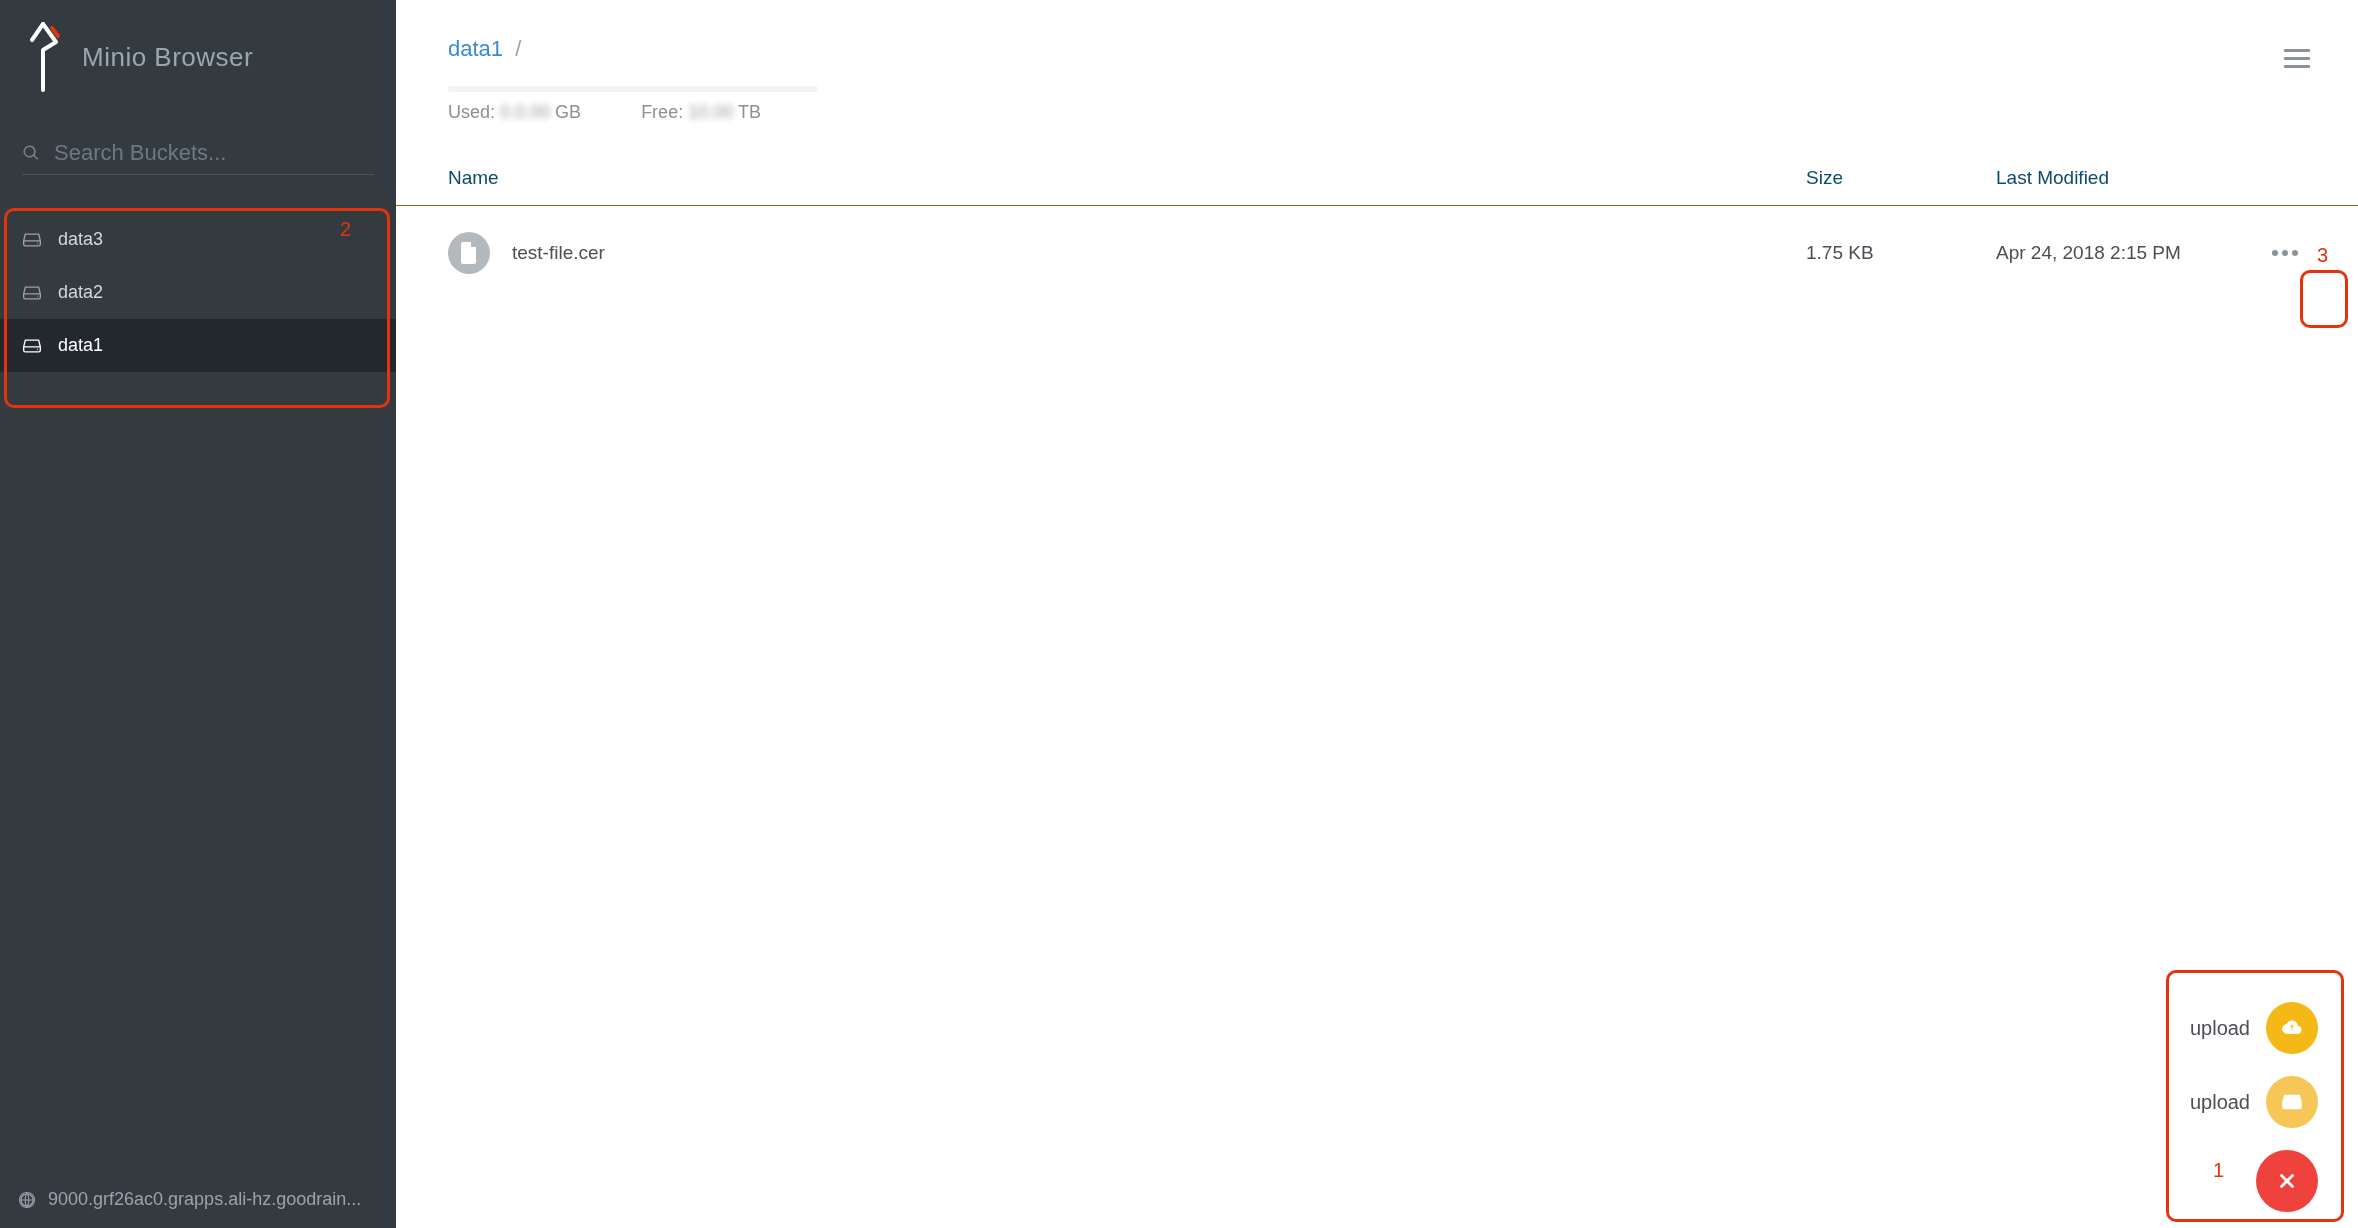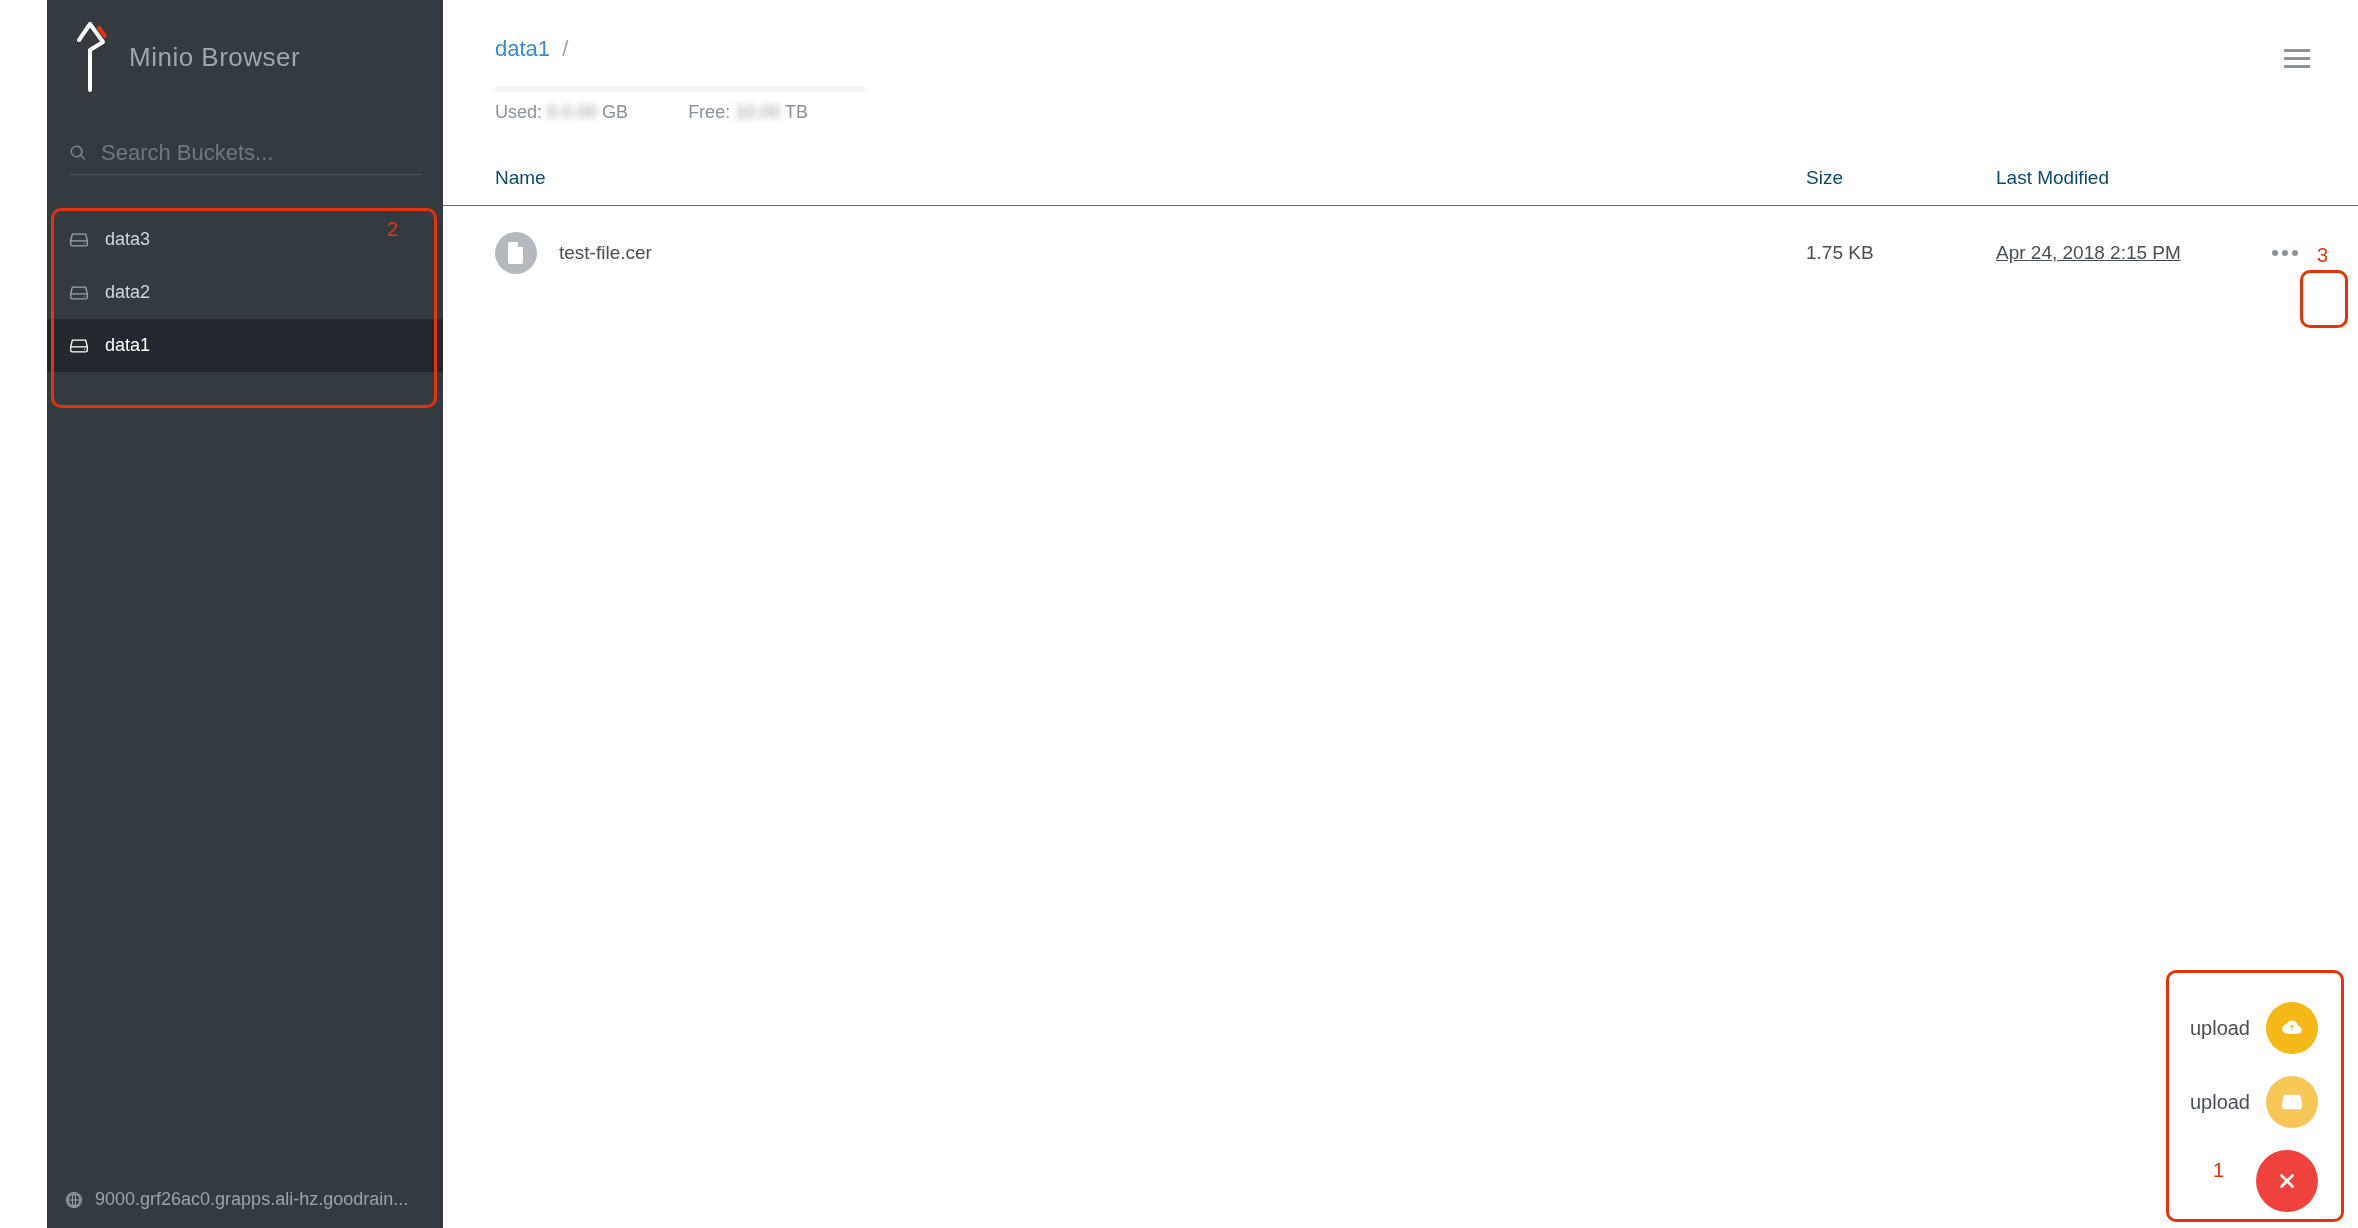--- a/index.html
+++ b/index.html
@@ -3,21 +3,21 @@
 <meta charset="utf-8">
 <style>
   * { box-sizing: border-box; margin: 0; padding: 0; }
   html, body {
     height: 100%;
     font-family: -apple-system, BlinkMacSystemFont, "Segoe UI", Helvetica, Arial, sans-serif;
     font-size: 15px;
     color: #333;
     background: #fff;
   }
-  .app { display: flex; height: 100%; min-height: 788px; padding-left: 47px; }
+  .app { display: flex; height: 100%; min-height: 788px; }
   
   .sidebar {
     width: 396px;
     background: #333b41;
     color: #c8d0d8;
     display: flex;
     flex-direction: column;
     position: relative;
     flex-shrink: 0;
   }
@@ -123,21 +123,21 @@
     border-radius: 50%;
     display: flex;
     align-items: center;
     justify-content: center;
     margin-right: 22px;
     flex-shrink: 0;
   }
   .file-icon svg { width: 18px; height: 22px; fill: #fff; }
   .file-name { flex: 1; }
   .file-size { width: 190px; }
-  .file-mod  { width: 250px; text-decoration: underline; }
+  .file-mod  { width: 250px; }
   .file-act  { width: 60px; display: flex; justify-content: flex-end; }
   .dots-btn { display: flex; gap: 4px; cursor: pointer; padding: 8px; }
   .dots-btn span { width: 6px; height: 6px; background: #8a9199; border-radius: 50%; }
   
   .fab-col {
     position: absolute;
     right: 40px;
     bottom: 16px;
     display: flex;
     flex-direction: column;

